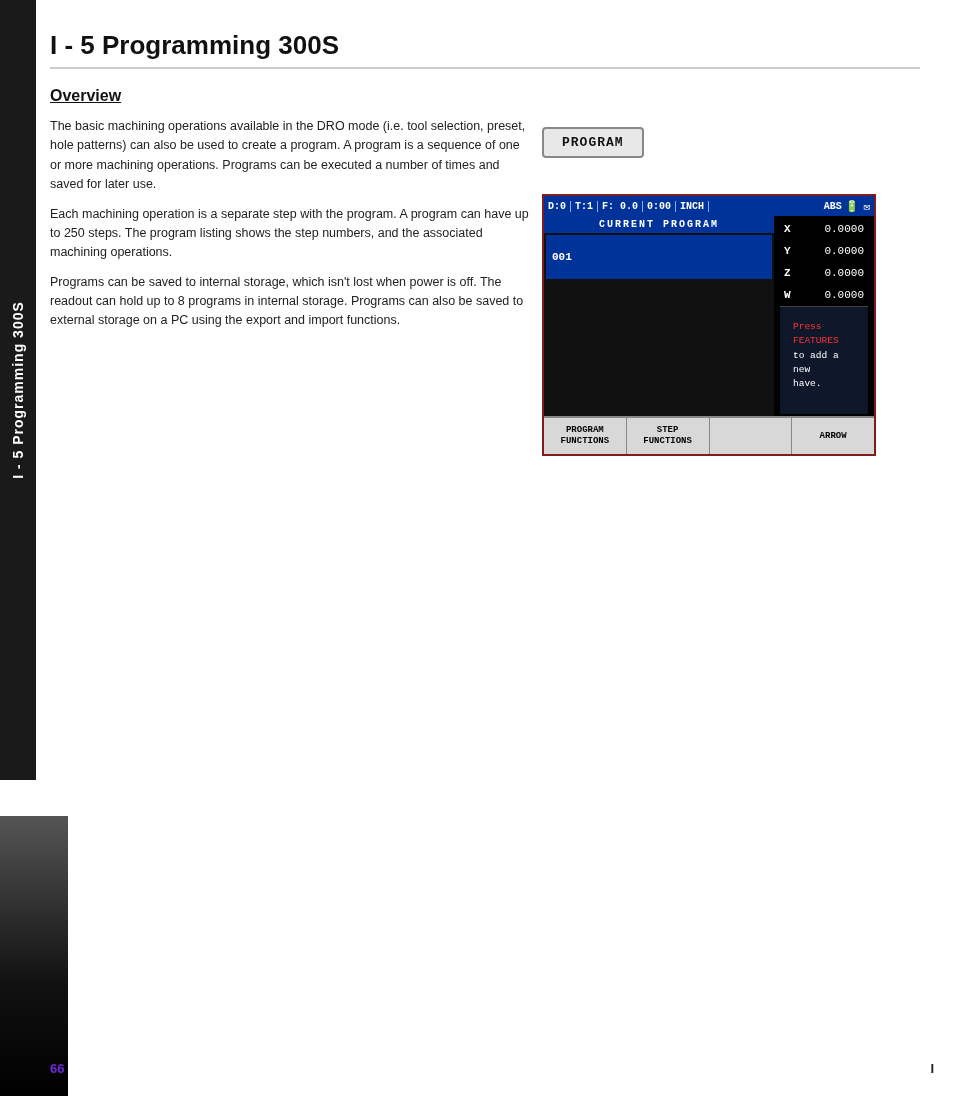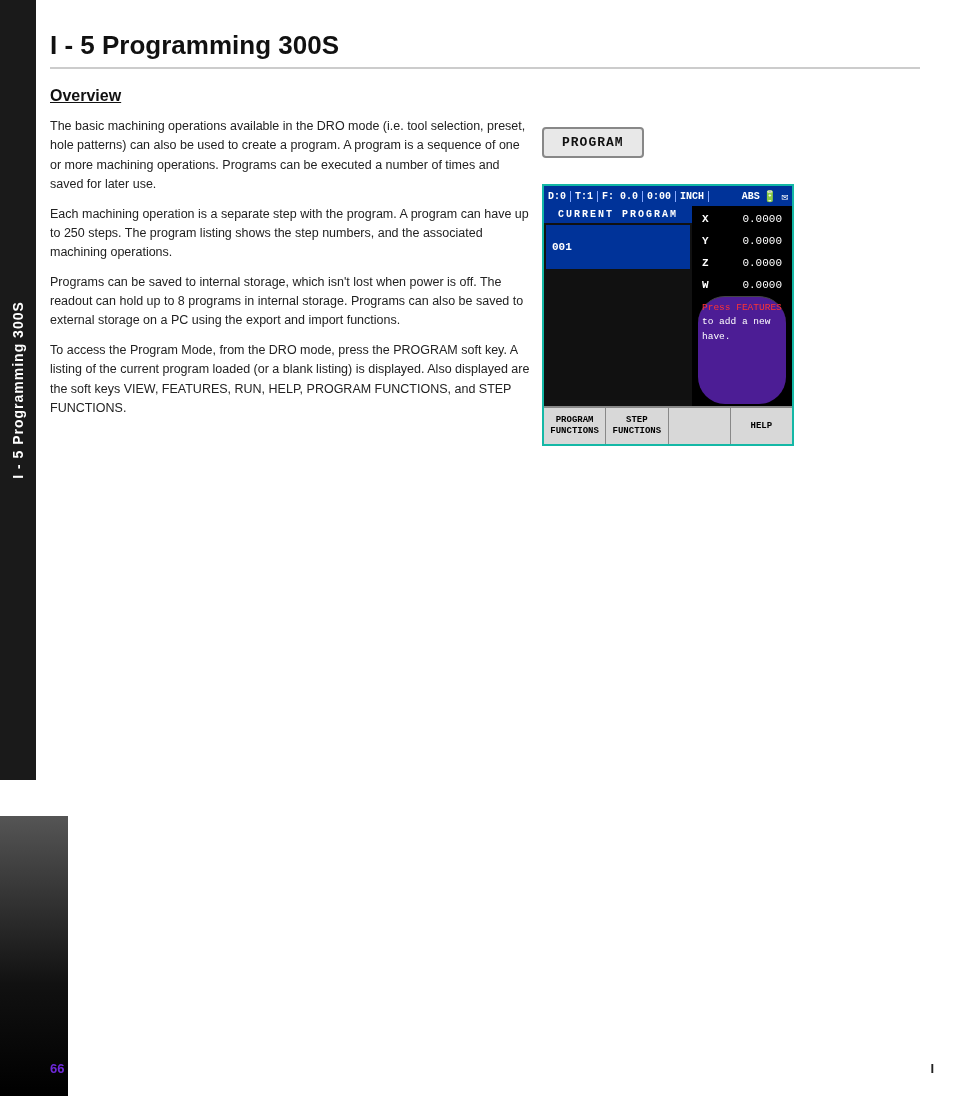--- a/index.html
+++ b/index.html
@@ -109,24 +109,24 @@
       padding: 6px 18px;
       font-size: 13px;
       font-weight: bold;
       letter-spacing: 1px;
       color: #111;
       font-family: 'Courier New', monospace;
     }
 
     
     .dro-screen {
-      width: 252px;
-      border: 2px solid #14b8a6;
+      width: 334px;
+      border: 2px solid #7f1d1d;
       background: #111;
-      margin-top: 26px;
+      margin-top: 36px;
     }
 
     
     .dro-header {
       background: #003399;
       color: #fff;
       font-size: 10px;
       font-weight: bold;
       padding: 2px 4px;
       display: flex;
@@ -260,24 +260,23 @@
     .dro-right-content {
       display: flex;
       flex-direction: column;
       height: 100%;
     }
     .dro-right-coords {
       flex: 0 0 auto;
     }
     .dro-right-features {
       flex: 1;
-      background: #4c1d95;
+      background: #0f172a;
       border-top: 1px solid #444;
-      padding: 4px;
-      border-radius: 27px;
+      padding: 13px;
     }
     .dro-right-features span {
       color: #ffffff;
       font-size: 9.5px;
       font-family: 'Courier New', monospace;
       line-height: 1.5;
       display: block;
     }
     .feat-red {
       color: #ff3333 !important;
@@ -297,21 +296,20 @@
   <h1 class="page-title">I - 5 Programming 300S</h1>
 
   <h2 class="section-heading">Overview</h2>
 
   <div class="two-col">
 
     <div class="col-left">
       <p class="body-text">The basic machining operations available in the DRO mode (i.e. tool selection, preset, hole patterns) can also be used to create a program. A program is a sequence of one or more machining operations. Programs can be executed a number of times and saved for later use.</p>
       <p class="body-text">Each machining operation is a separate step with the program.  A program can have up to 250 steps.  The program listing shows the step numbers, and the associated machining operations.</p>
       <p class="body-text">Programs can be saved to internal storage, which isn't lost when power is off.  The readout can hold up to 8 programs in internal storage.  Programs can also be saved to external storage on a PC using the export and import functions.</p>
-      <p class="body-text">To access the Program Mode, from the DRO mode,  press the PROGRAM soft key.  A listing of the current program loaded (or a blank listing) is displayed.  Also displayed are the soft keys VIEW, FEATURES, RUN, HELP, PROGRAM FUNCTIONS, and STEP FUNCTIONS.</p>
     </div>
 
     <div class="col-right">
 
       <div class="program-btn-wrap">
         <span class="program-btn">PROGRAM</span>
       </div>
 
       <div class="dro-screen">
 
@@ -366,21 +364,21 @@
           <div class="softkey">
             <span>PROGRAM<br>FUNCTIONS</span>
           </div>
           <div class="softkey">
             <span>STEP<br>FUNCTIONS</span>
           </div>
           <div class="softkey">
             <span></span>
           </div>
           <div class="softkey">
-            <span>HELP</span>
+            <span>ARROW</span>
           </div>
         </div>
       </div>
     </div>
   </div>
 </div>
 
 <div class="page-number">66</div>
 <div class="page-number-right">I</div>
 

